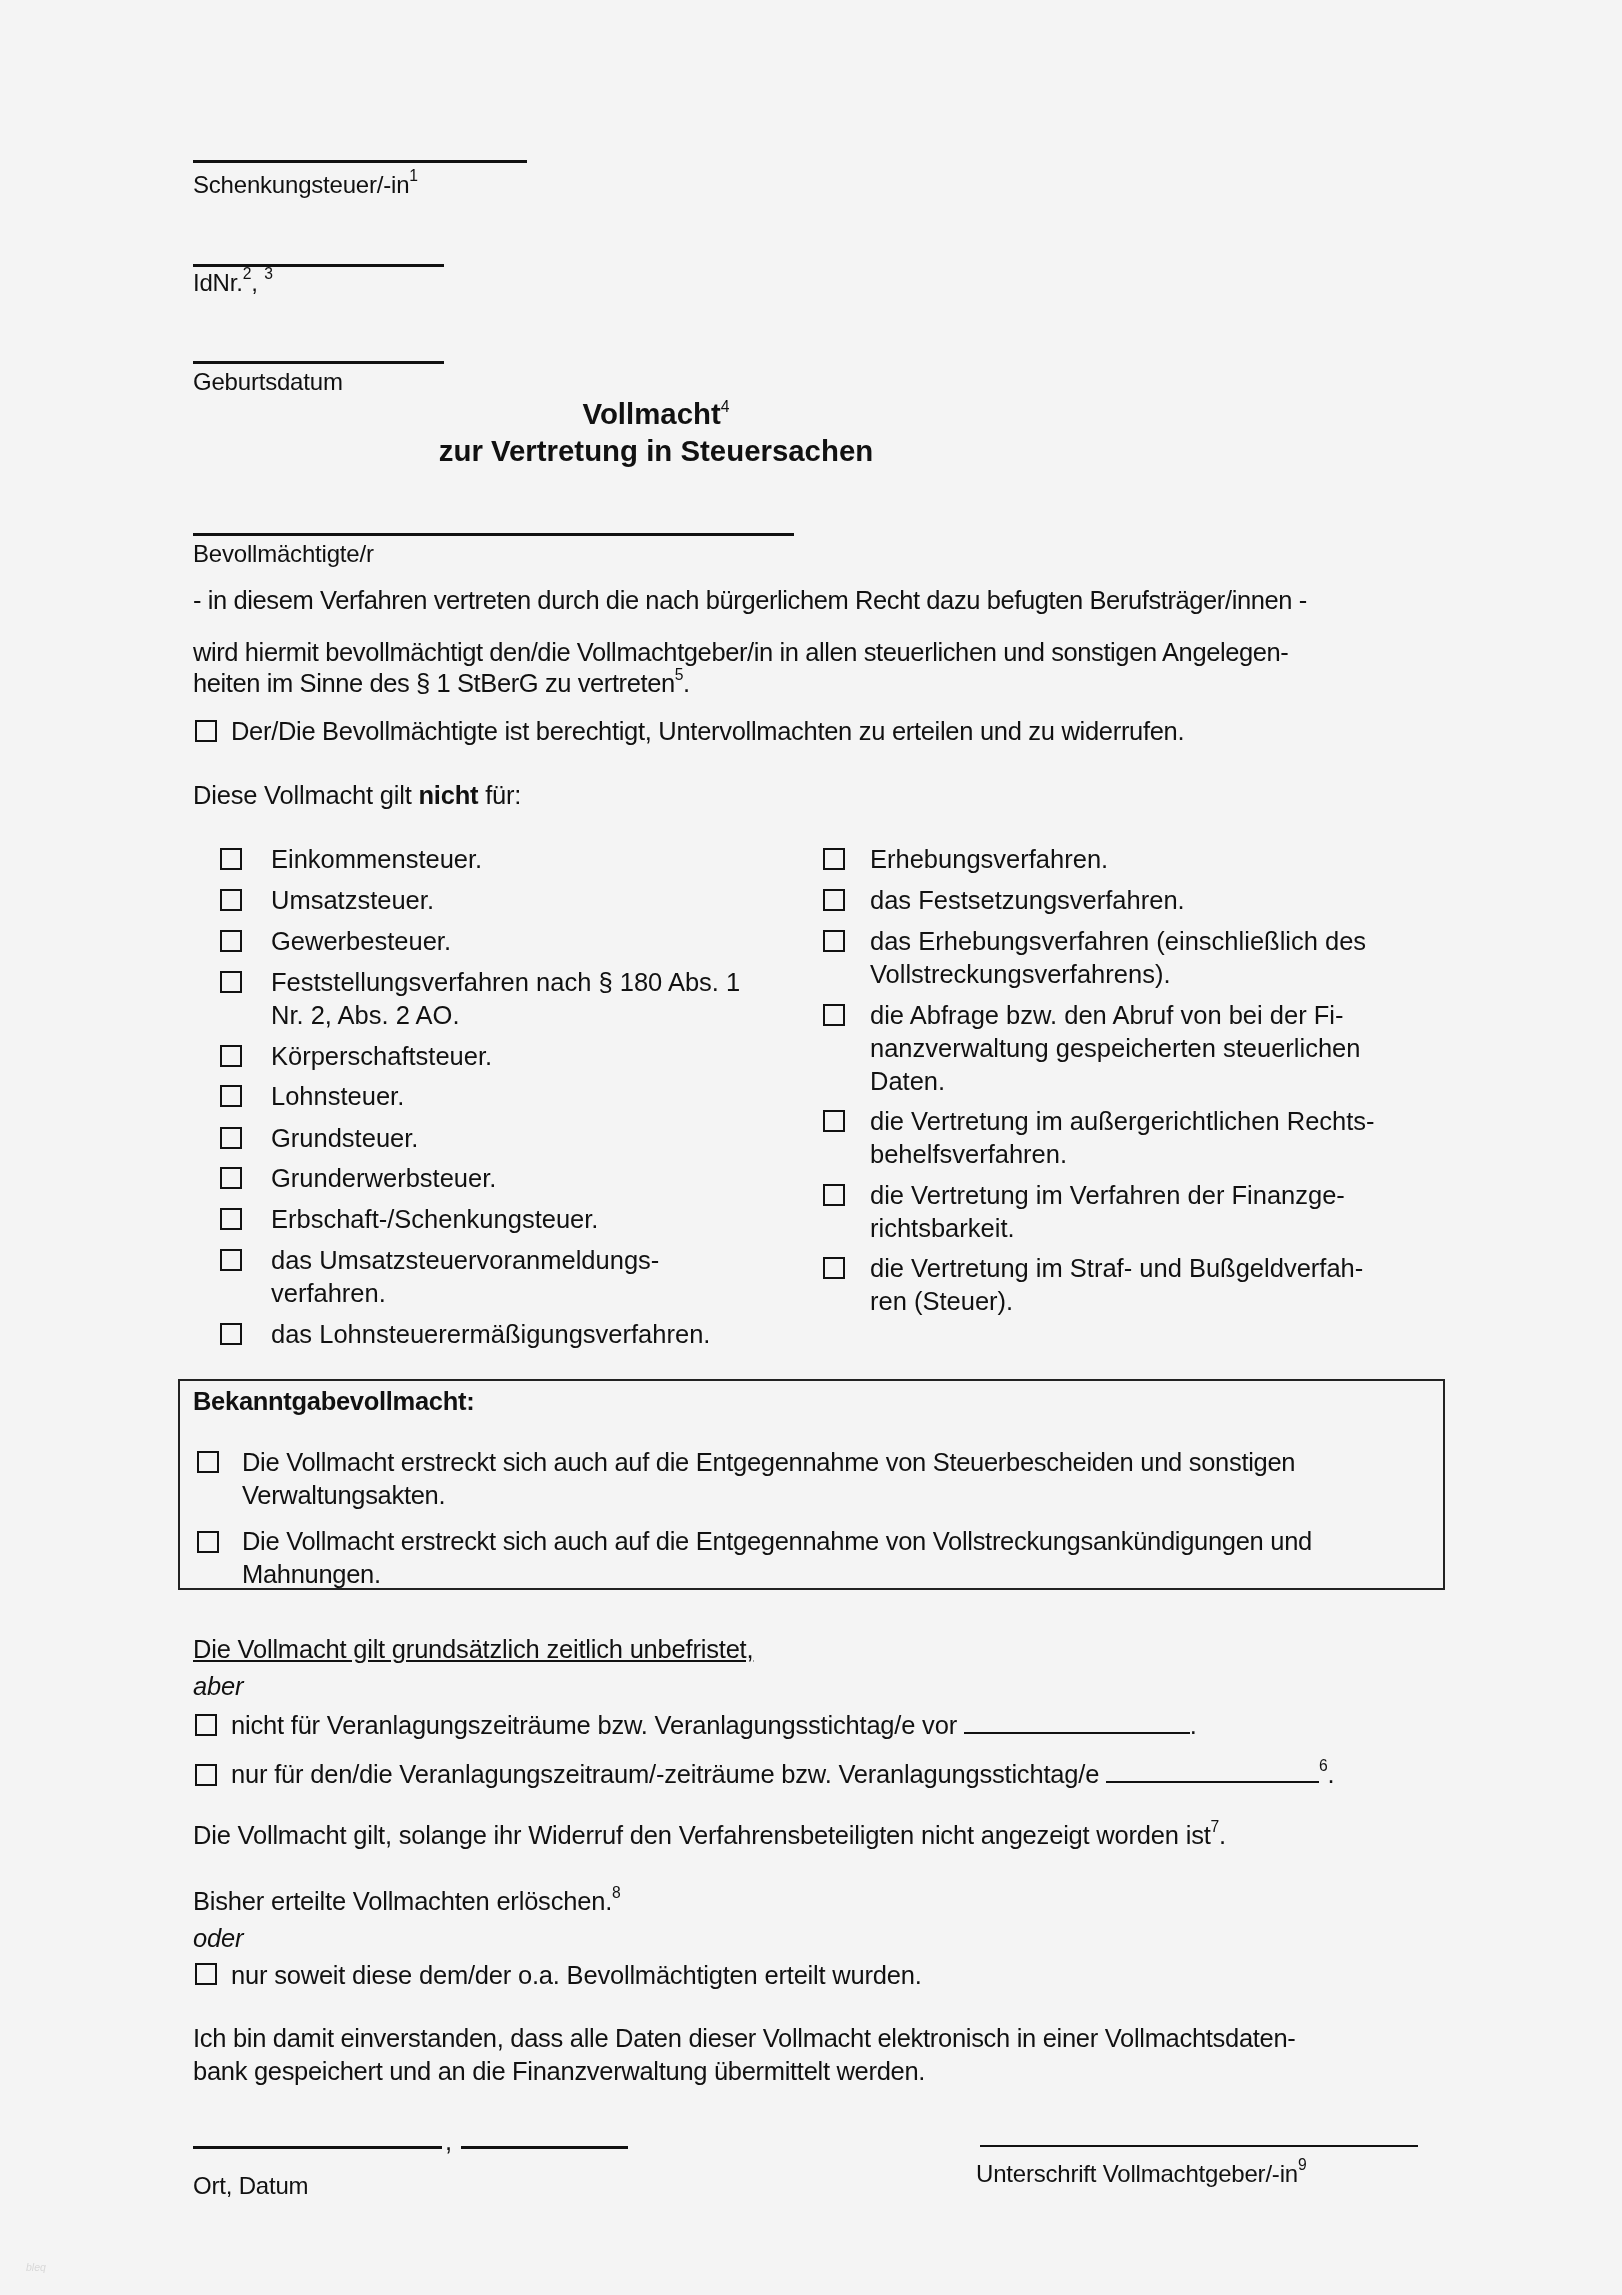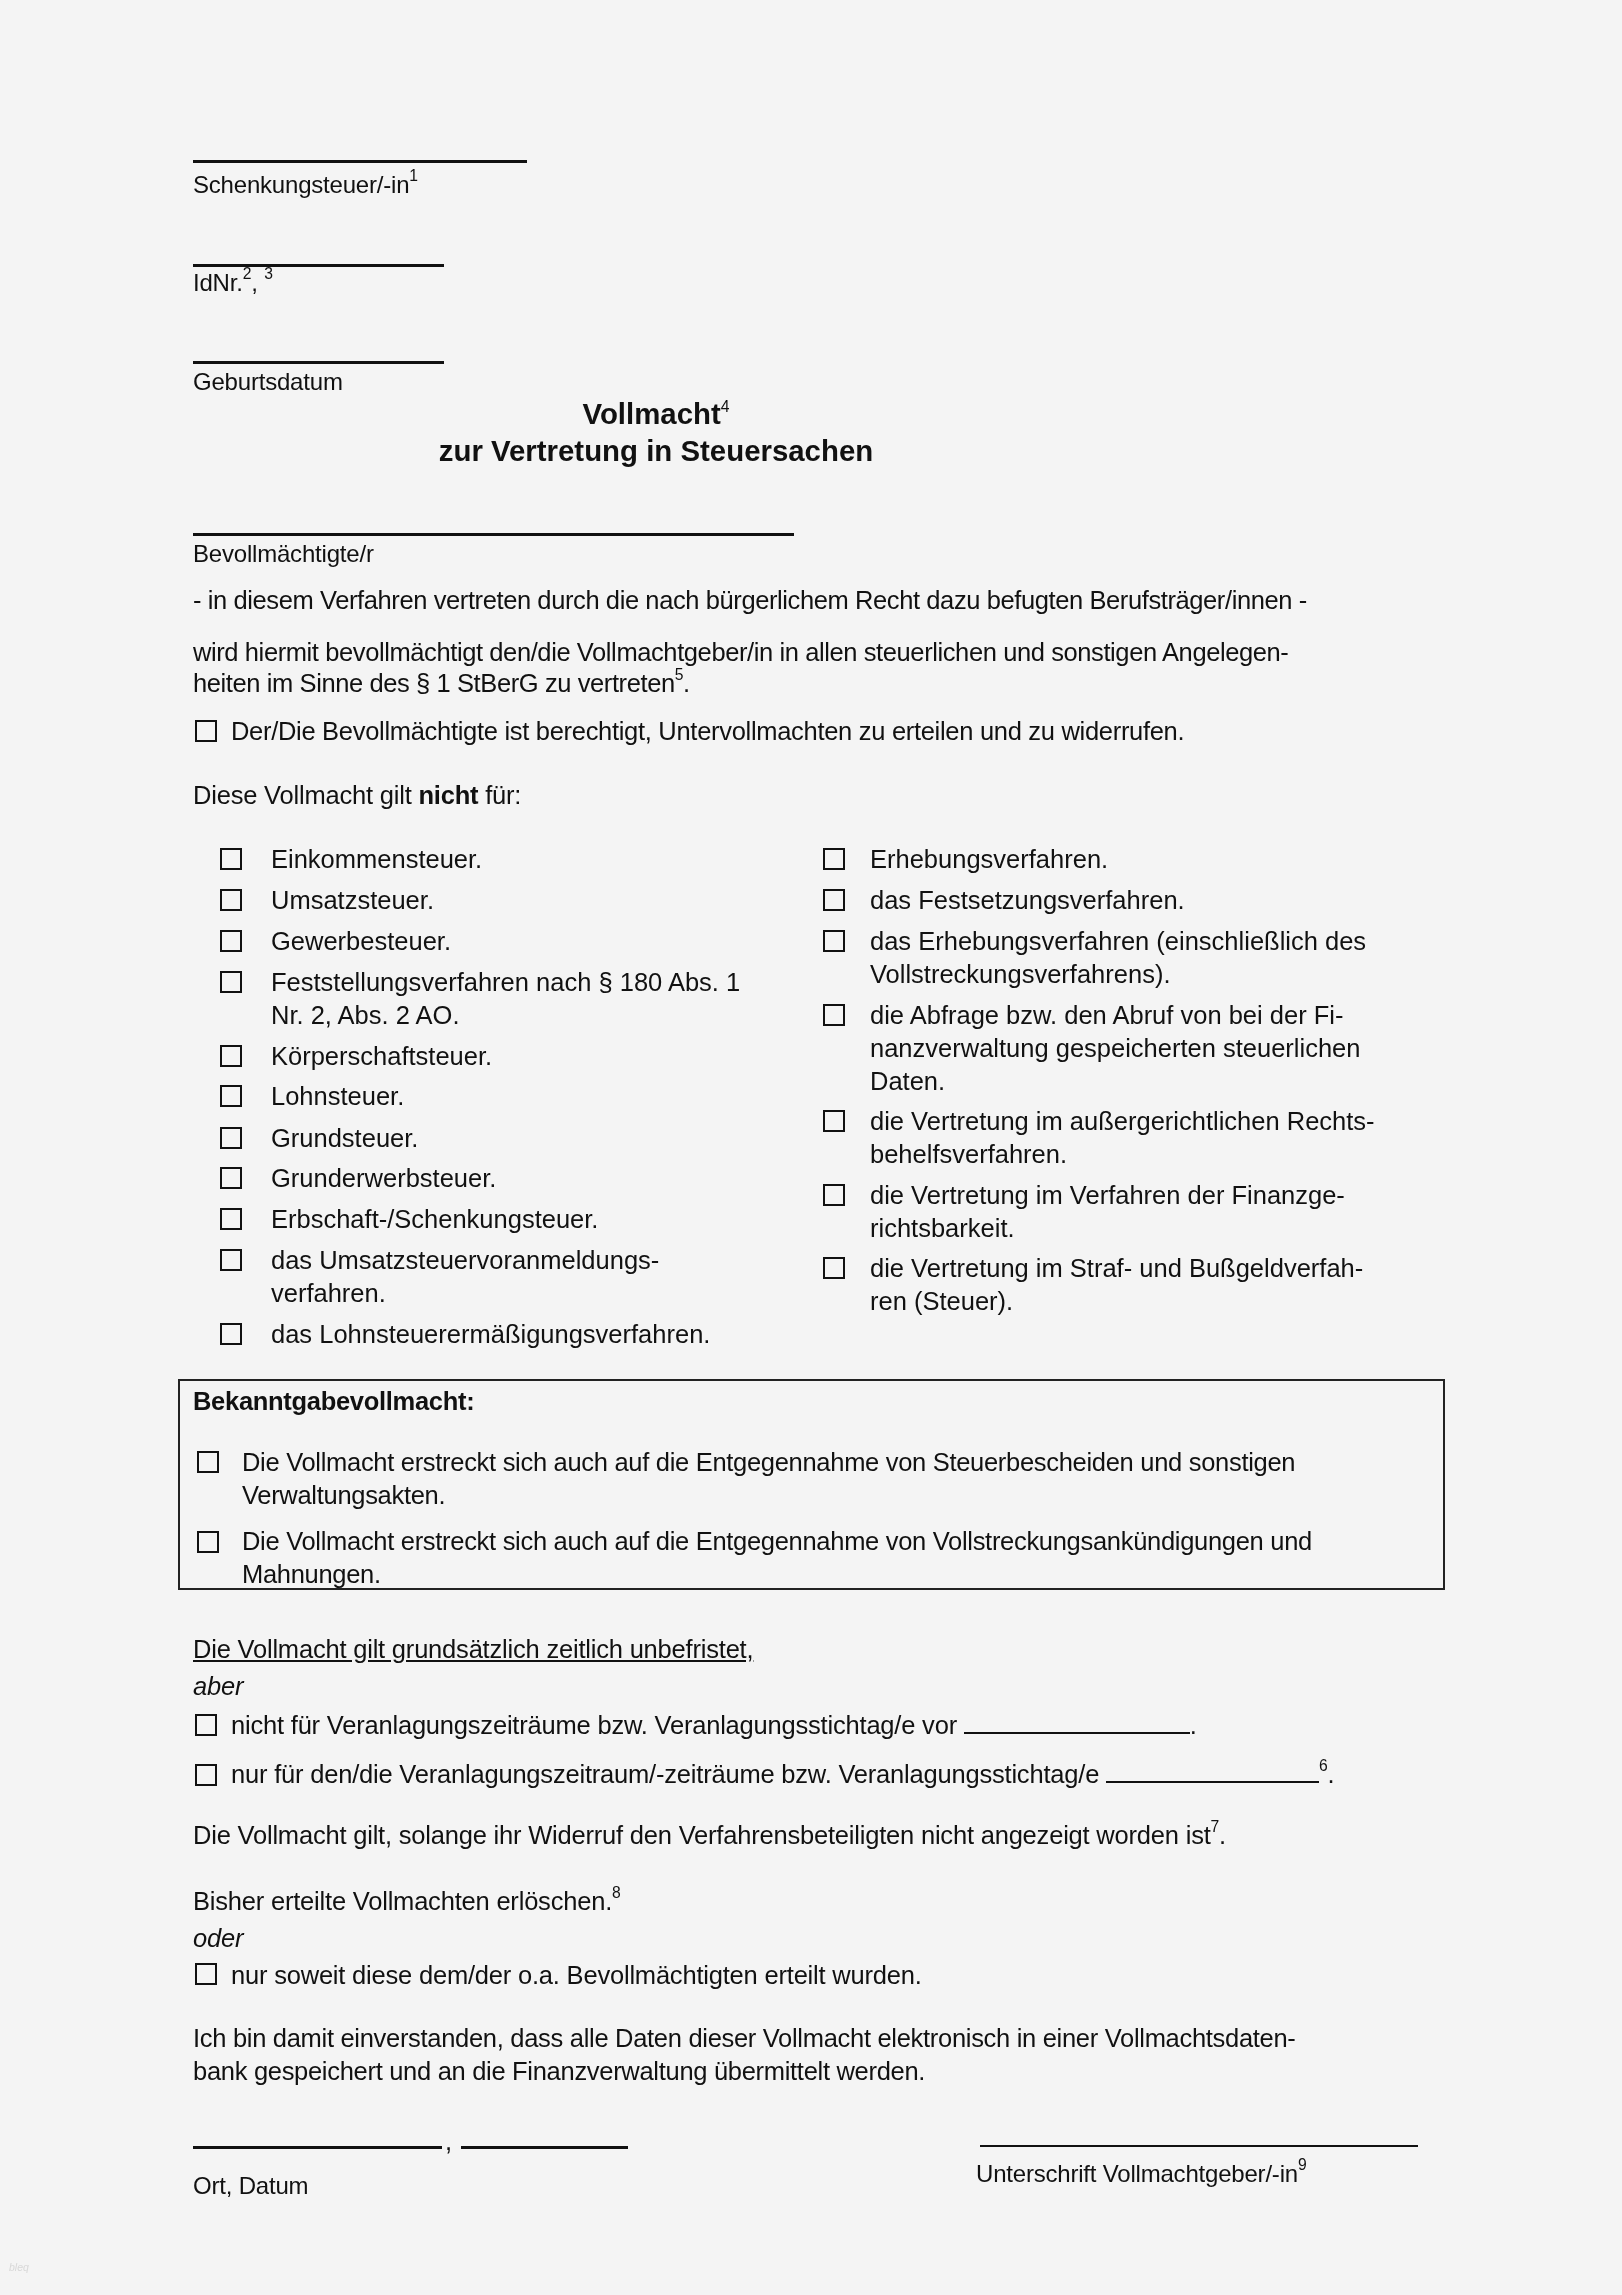--- a/index.html
+++ b/index.html
@@ -200,14 +200,14 @@
 <div class="line" style="left:193px; top:2146px; width:249px;"></div>
 <div class="abs txt" style="left:445px; top:2125px;">,</div>
 <div class="line" style="left:461px; top:2146px; width:167px;"></div>
 <div class="abs txt" style="left:193px; top:2149px; font-size:24px;margin-top:20px;">Ort, Datum</div>
 
 <div class="line" style="left:980px; top:2145px; width:438px; height:2px;"></div>
 <div class="abs txt" style="left:976px; top:2149px; font-size:24px;margin-top:8px;">
   <span>Unterschrift Vollmachtgeber/-in</span><sup>9</sup>
 </div>
 
-<div class="abs watermark" style="left:9px; top:2261px;font-style:italic;">bleq</div>
+<div class="abs watermark" style="left:26px; top:2261px;font-style:italic;">bleq</div>
 
 
 </body></html>

